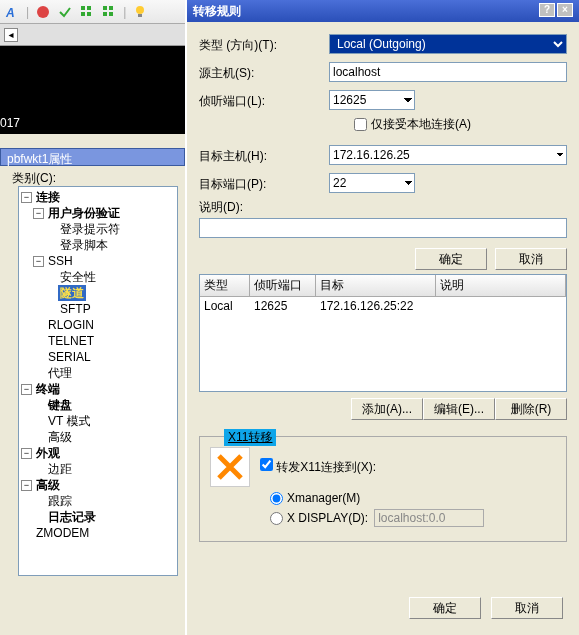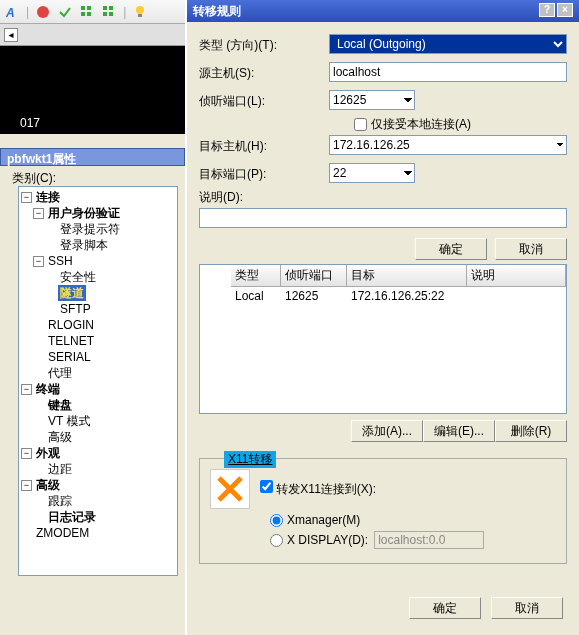--- a/index.html
+++ b/index.html
@@ -1,47 +1,47 @@
 <!DOCTYPE html>
 <html><head>
 <meta charset="utf-8">
 <style>
 * { box-sizing: border-box; margin: 0; padding: 0; font-family: "Microsoft YaHei", SimSun, Arial, sans-serif; font-size: 12px; }
 body { background: #ece9d8; width: 579px; height: 635px; overflow: hidden; position: relative; }
 .toolbar { height: 24px; background: linear-gradient(#f8f8f8,#e8e8e8); border-bottom: 1px solid #aaa; display: flex; align-items: center; padding: 0 4px; gap: 6px; }
 .toolbar .icon { width:16px; height:16px; display:inline-block; }
 .tab-bar { height: 22px; background: #e0e0e0; border-bottom: 1px solid #999; display:flex; align-items:center; padding:0 4px;}
 .tab { width:14px; height:14px; border:1px solid #888; background:#fff; text-align:center; line-height:12px; font-size:10px; cursor:pointer;}
-.black-area { position:absolute; left:0; top:46px; width:185px; height:88px; background:#000; color:#fff; font-family:monospace; font-size:11px; padding-top:70px; padding-left:20px;}
-.titlebar-props { position:absolute; left:0; top:148px; width:185px; height:18px; background:#7a96df; color:#fff; font-weight:bold; padding:2px 6px; border:1px solid #3a5a9f;}
+.black-area { position:absolute; left:0; top:46px; width:185px; height:88px; background:#000; color:#fff; font-family:monospace; font-size:11px; padding-top:70px; padding-left:0;}
+.titlebar-props { position:absolute; left:0; top:148px; width:185px; height:18px; background:#7a96df; color:#fff; font-weight:normal; padding:2px 6px; border:1px solid #3a5a9f;}
 .category-label { position:absolute; left:12px; top:170px; }
 .treeview { position:absolute; left:18px; top:186px; width:160px; height:390px; border:1px solid #7f9db9; background:#fff; overflow:auto; padding:2px;}
 .tv-node { white-space:nowrap; line-height:16px; height:16px; display:flex; align-items:center;}
 .tv-toggle { width:11px; height:11px; border:1px solid #888; display:inline-flex; align-items:center; justify-content:center; font-size:9px; margin-right:2px; background:#fff; cursor:pointer;}
 .tv-spacer { width:13px; display:inline-block;}
 .tv-label { padding:0 2px; cursor:pointer;}
 .tv-label.bold { font-weight:bold;}
 .tv-label.selected { background:#316ac5; color:#fde047;}
 .ind1{padding-left:12px}.ind2{padding-left:24px}
 
 .dialog { position:absolute; left:185px; top:0; width:394px; height:635px; background:#ece9d8; border-left:2px solid #fff;}
 .dlg-title { height:22px; background:linear-gradient(#4a6fd8,#2a4fb8); color:#fff; font-weight:bold; padding:3px 6px; display:flex; justify-content:space-between;}
 .dlg-title-buttons { display:flex; gap:2px;}
 .dlg-title-btn { width:16px; height:14px; background:#c0c0c0; border:1px solid #fff; text-align:center; line-height:12px; font-size:10px; cursor:pointer;}
 .dlg-body { padding:10px 12px;}
 .form-row { display:flex; align-items:flex-end; margin-bottom:6px; min-height:22px;}
 .form-row label { width:130px;}
 .win-input, .win-select { border:1px solid #7f9db9; background:#fff; height:20px; padding:1px 3px; font-size:12px;}
 .win-select { appearance:none; -webkit-appearance:none; background-image:linear-gradient(45deg,transparent 50%,#000 50%),linear-gradient(-45deg,transparent 50%,#000 50%); background-position:right 6px center,right 2px center; background-size:4px 4px; background-repeat:no-repeat; padding-right:16px;}
 .dark-select { background:#003399; color:#fff; border:1px solid #7f9db9; height:20px; padding:1px 3px;}
-.checkbox-row { display:flex; align-items:center; padding-left:155px; margin-bottom:0;}
+.checkbox-row { display:flex; align-items:center; padding-left:155px; margin-bottom:10px;}
 .desc-input { width:100%; height:20px; border:1px solid #7f9db9; background:#fff;}
 .btn { height:22px; min-width:72px; background:#ece9d8; border:1px solid #888; border-top-color:#fff; border-left-color:#fff; cursor:pointer; padding:0 8px;}
 .btn-row { display:flex; justify-content:flex-end; gap:8px; margin-top:10px;}
-.rules-table { border:1px solid #7f9db9; background:#fff; height:150px; margin-top:4px;padding-left:31px;}
+.rules-table { border:1px solid #7f9db9; background:#fff; height:118px; margin-top:4px;}
 .rt-head { display:flex; background:#ece9d8; border-bottom:1px solid #aaa;}
 .rt-head > div { border-right:1px solid #aaa; padding:2px 4px; background:linear-gradient(#fdfdfd,#e4e4e4);}
 .rt-row { display:flex;}
 .rt-row > div { padding:2px 4px;}
 .c1{width:50px}.c2{width:66px}.c3{width:120px}.c4{flex:1}
 .table-btns { display:flex; justify-content:flex-end; gap:0; margin-top:6px;}
 .fieldset { border:1px solid #aaa; padding:10px; margin-top:16px; position:relative;}
 .fieldset-title { position:absolute; top:-8px; left:24px; background:#0ea5e9; padding:0 4px;text-decoration:underline;}
 .x11-row { display:flex; align-items:center; gap:10px;}
 .x11-icon { width:40px; height:40px; border:1px solid #ccc; background:#fff; display:flex; align-items:center; justify-content:center;}

